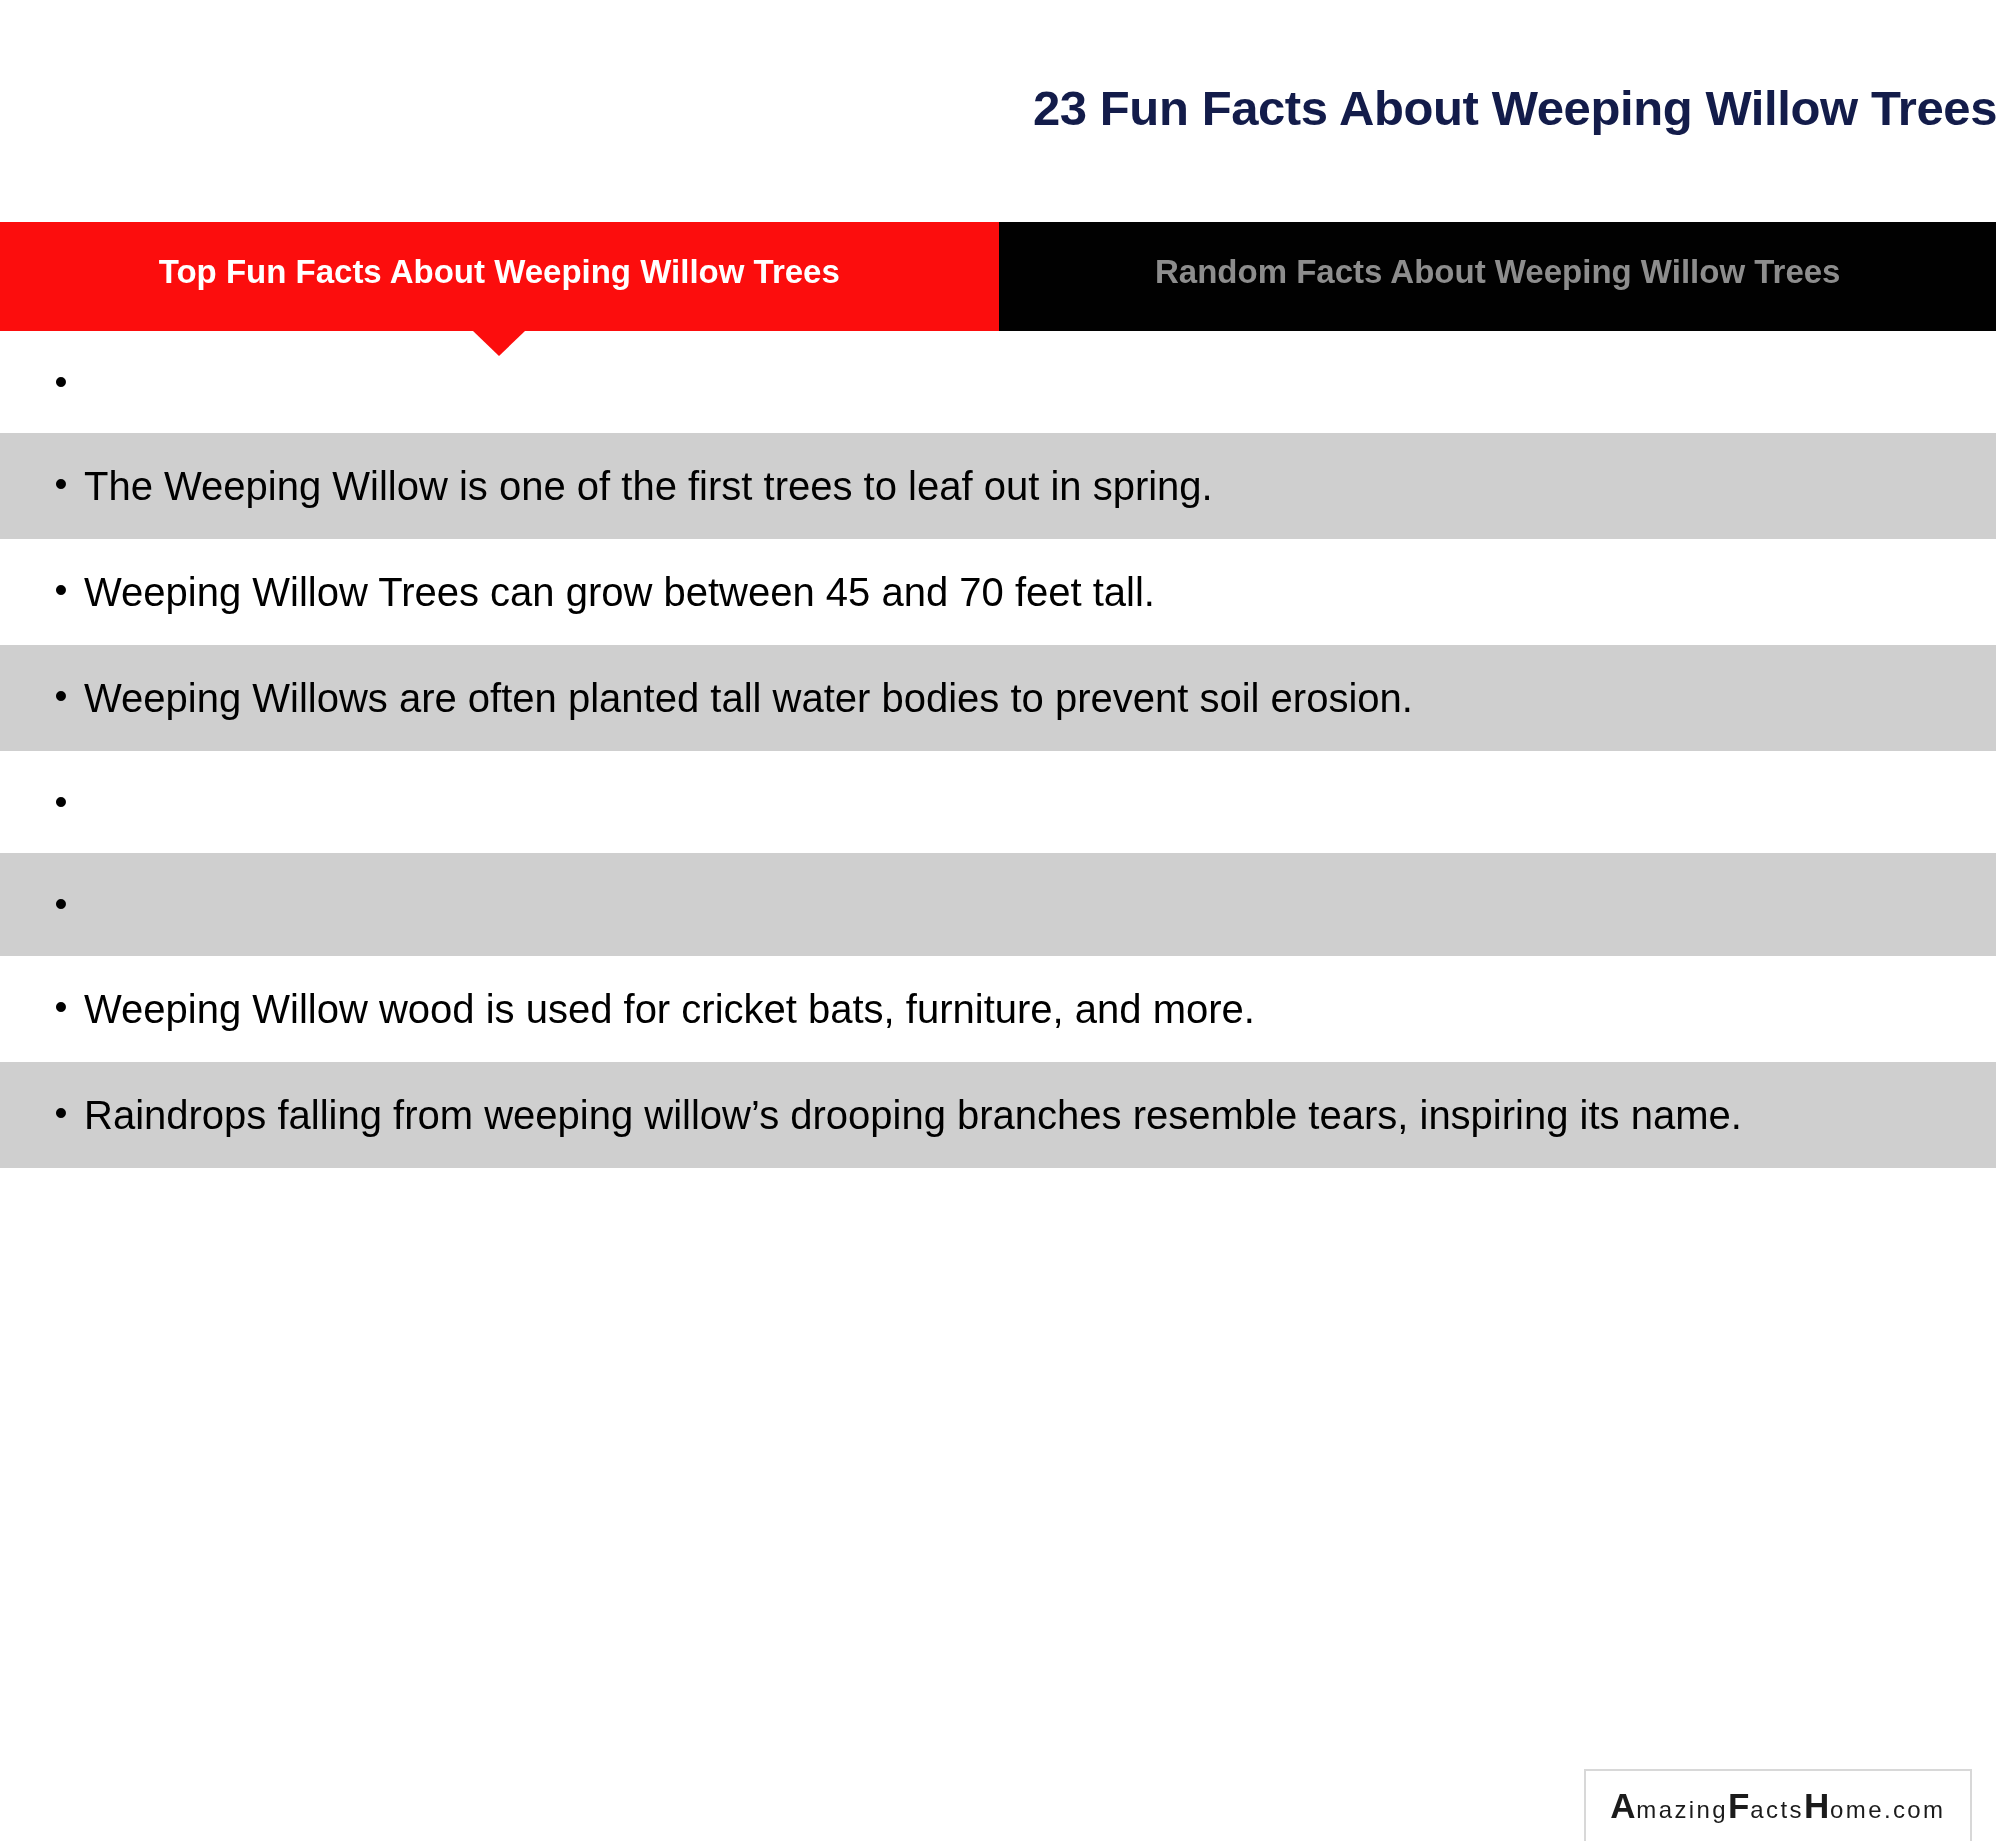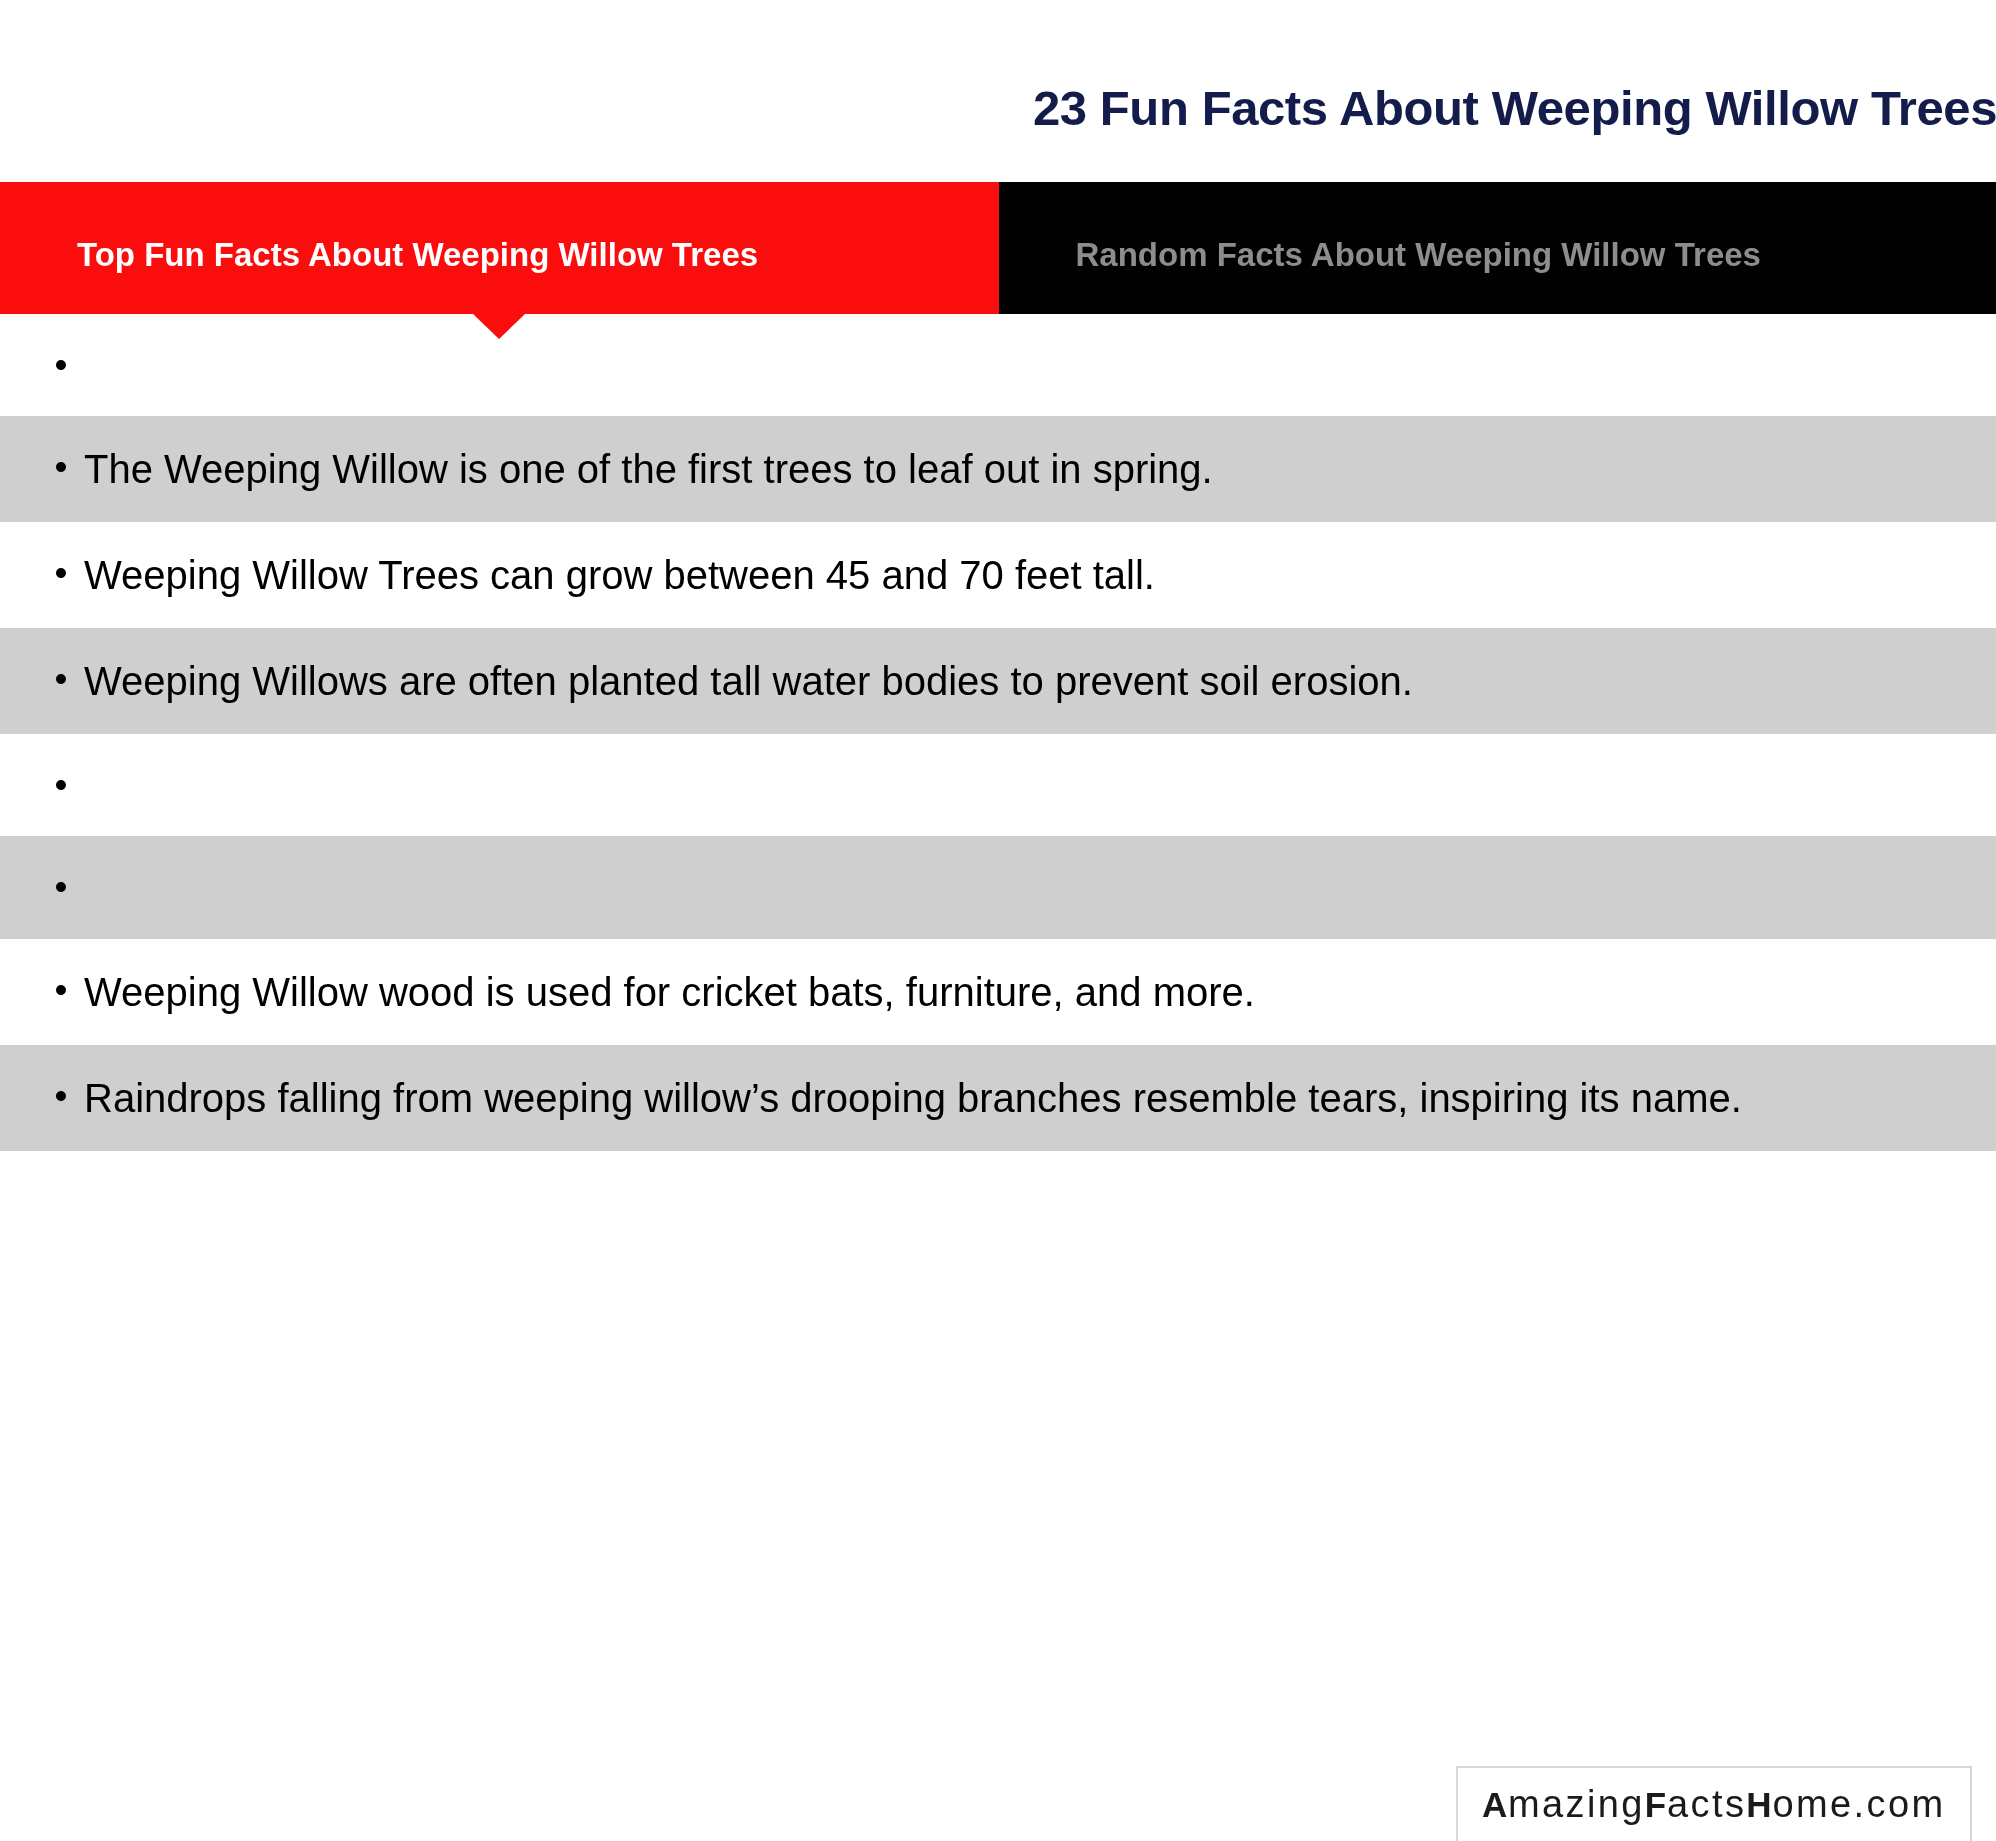--- a/index.html
+++ b/index.html
@@ -32,25 +32,27 @@
   }
   .tabs {
     display: flex;
     width: 100%;
     margin-top: 46px;
     position: relative;
   }
   .tab {
     flex: 0 0 50%;
     max-width: 50%;
+    text-align: center;
     font-size: 33px;
     font-weight: bold;
     line-height: 1.35;
-    padding: 51px 77px 37px 77px;
+    padding: 28px 77px 37px 77px;
     position: relative;
+    margin-top: 40px;
   }
   .tab-active {
     background: #fc0d0d;
     color: #ffffff;
   }
   .tab-inactive {
     background: #010101;
     color: #8d8d8d;
   }
   .tab-active::after {
@@ -100,21 +102,21 @@
     bottom: 30px;
     background: #ffffff;
     border: 2.4px solid #d8d8d8;
     padding: 14.4px 24px 16px 24px;
     font-size: 35px;
     letter-spacing: 0.8px;
     color: #1b1b1b;
     font-family: "Liberation Sans", sans-serif;
   }
   .watermark .cap { font-weight: bold; }
-  .watermark .sm { font-size: 38px; letter-spacing: 2.4px; }
+  .watermark .sm { font-size: 24px; letter-spacing: 2.4px; }
 </style>
 </head>
 <body>
 
 <div class="page">
 
   <h1 class="page-title">23 Fun Facts About Weeping Willow Trees</h1>
 
   <div class="tabs">
     <div class="tab tab-active">

